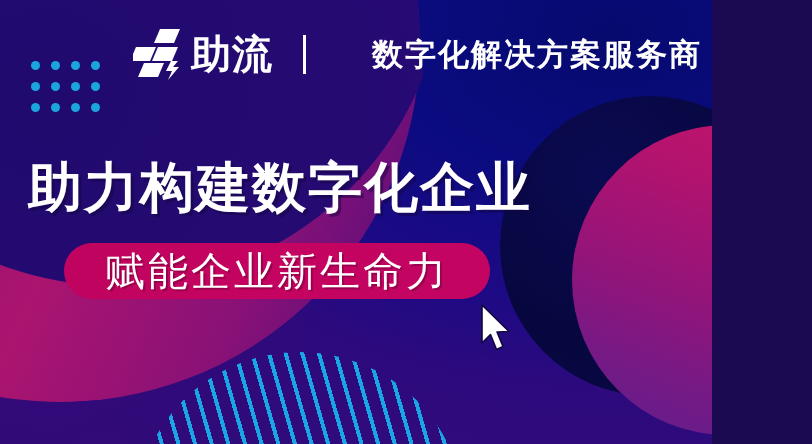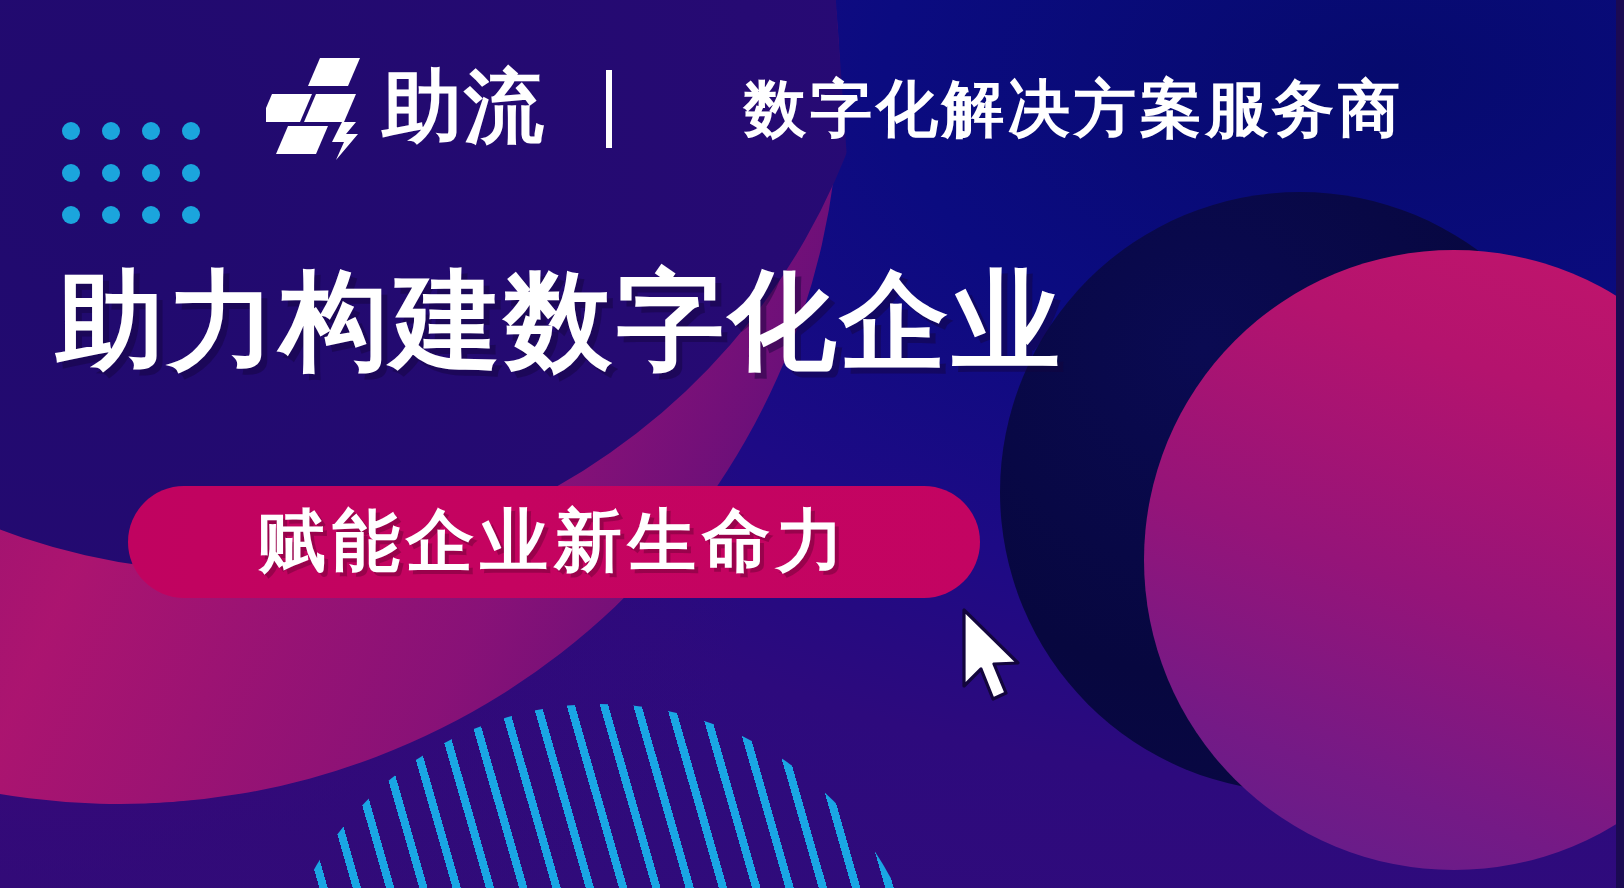--- a/index.html
+++ b/index.html
@@ -6,21 +6,21 @@
     margin: 0;
     padding: 0;
     background: #1b0a52;
   }
   body {
     font-family: "Liberation Sans", "DejaVu Sans", sans-serif;
   }
 
   #banner {
     position: relative;
-    width: 808px;
+    width: 712px;
     height: 444px;
     overflow: hidden;
     background: #2b0778;
   }
 
   
   .bg-base {
     position: absolute;
     inset: 0;
     background:
@@ -183,21 +183,21 @@
     letter-spacing: 2px;
     line-height: 1;
     white-space: nowrap;
     margin-left: 40px;
   }
 
   
   .headline {
     position: absolute;
     left: 28px;
-    top: 134px;
+    top: 160px;
     color: #ffffff;
     font-size: 54px;
     font-weight: bold;
     letter-spacing: 2px;
     line-height: 1;
     white-space: nowrap;
     text-shadow: 3px 3px 0 rgba(20,4,60,0.45);
   }
 
   
@@ -208,22 +208,22 @@
     width: 426px;
     height: 56px;
     border-radius: 28px;
     background: linear-gradient(95deg, #c00360 0%, #c50360 45%, #c30462 100%);
     display: flex;
     align-items: center;
     justify-content: center;
   }
   .pill-text {
     color: #ffffff;
-    font-size: 34px;
-    font-weight: bold;
+    font-size: 40px;
+    font-weight: normal;
     letter-spacing: 3px;
     line-height: 1;
     white-space: nowrap;
     text-shadow: 2px 2px 0 rgba(90,2,45,0.4);
   }
 
   
   .cursor {
     position: absolute;
     left: 478px;

